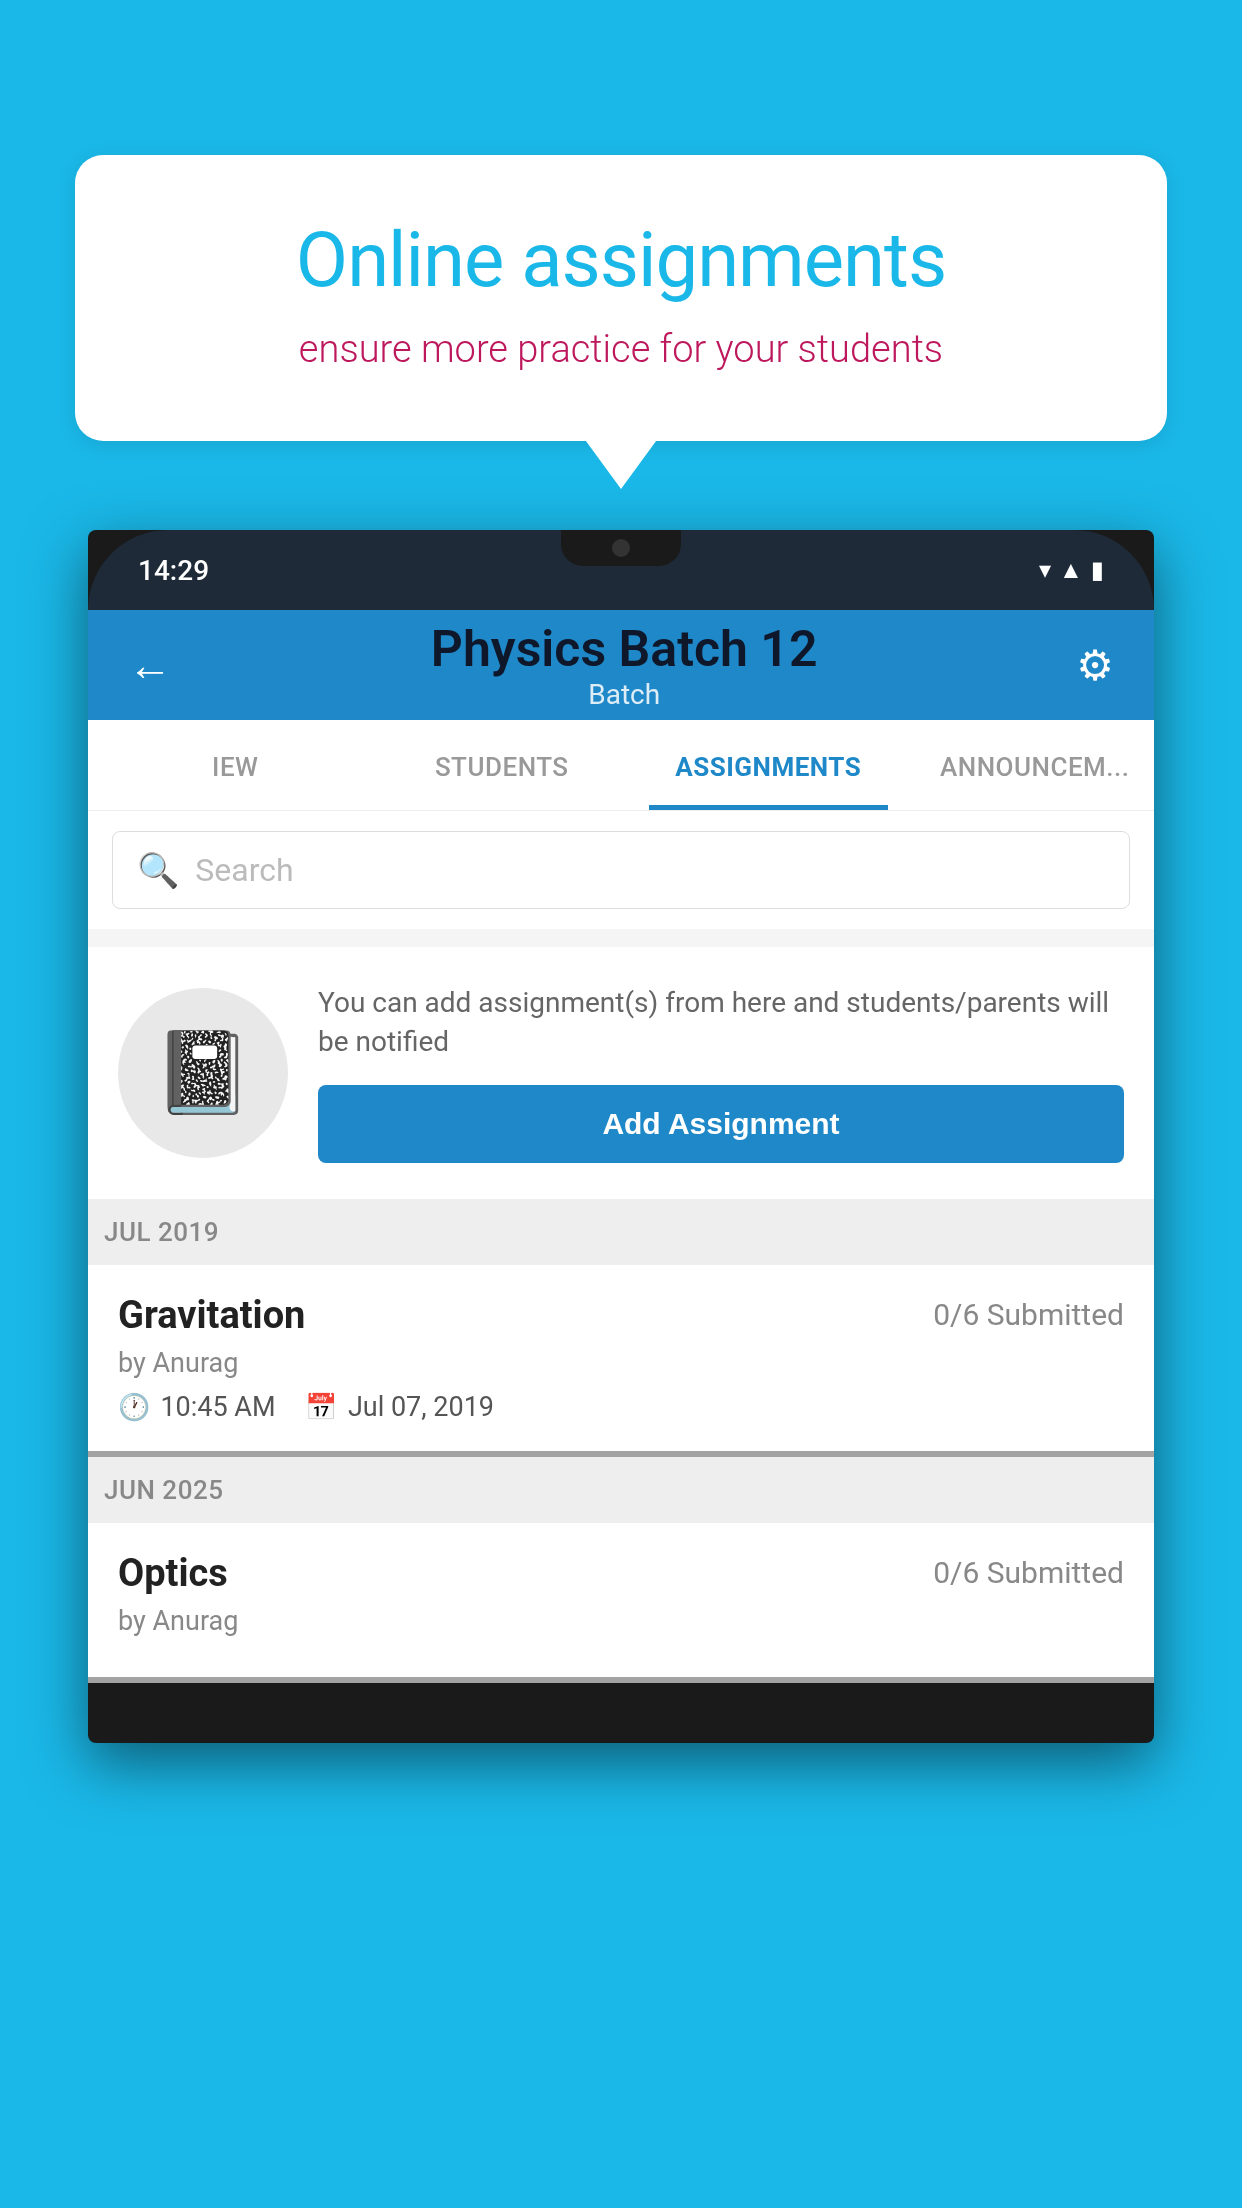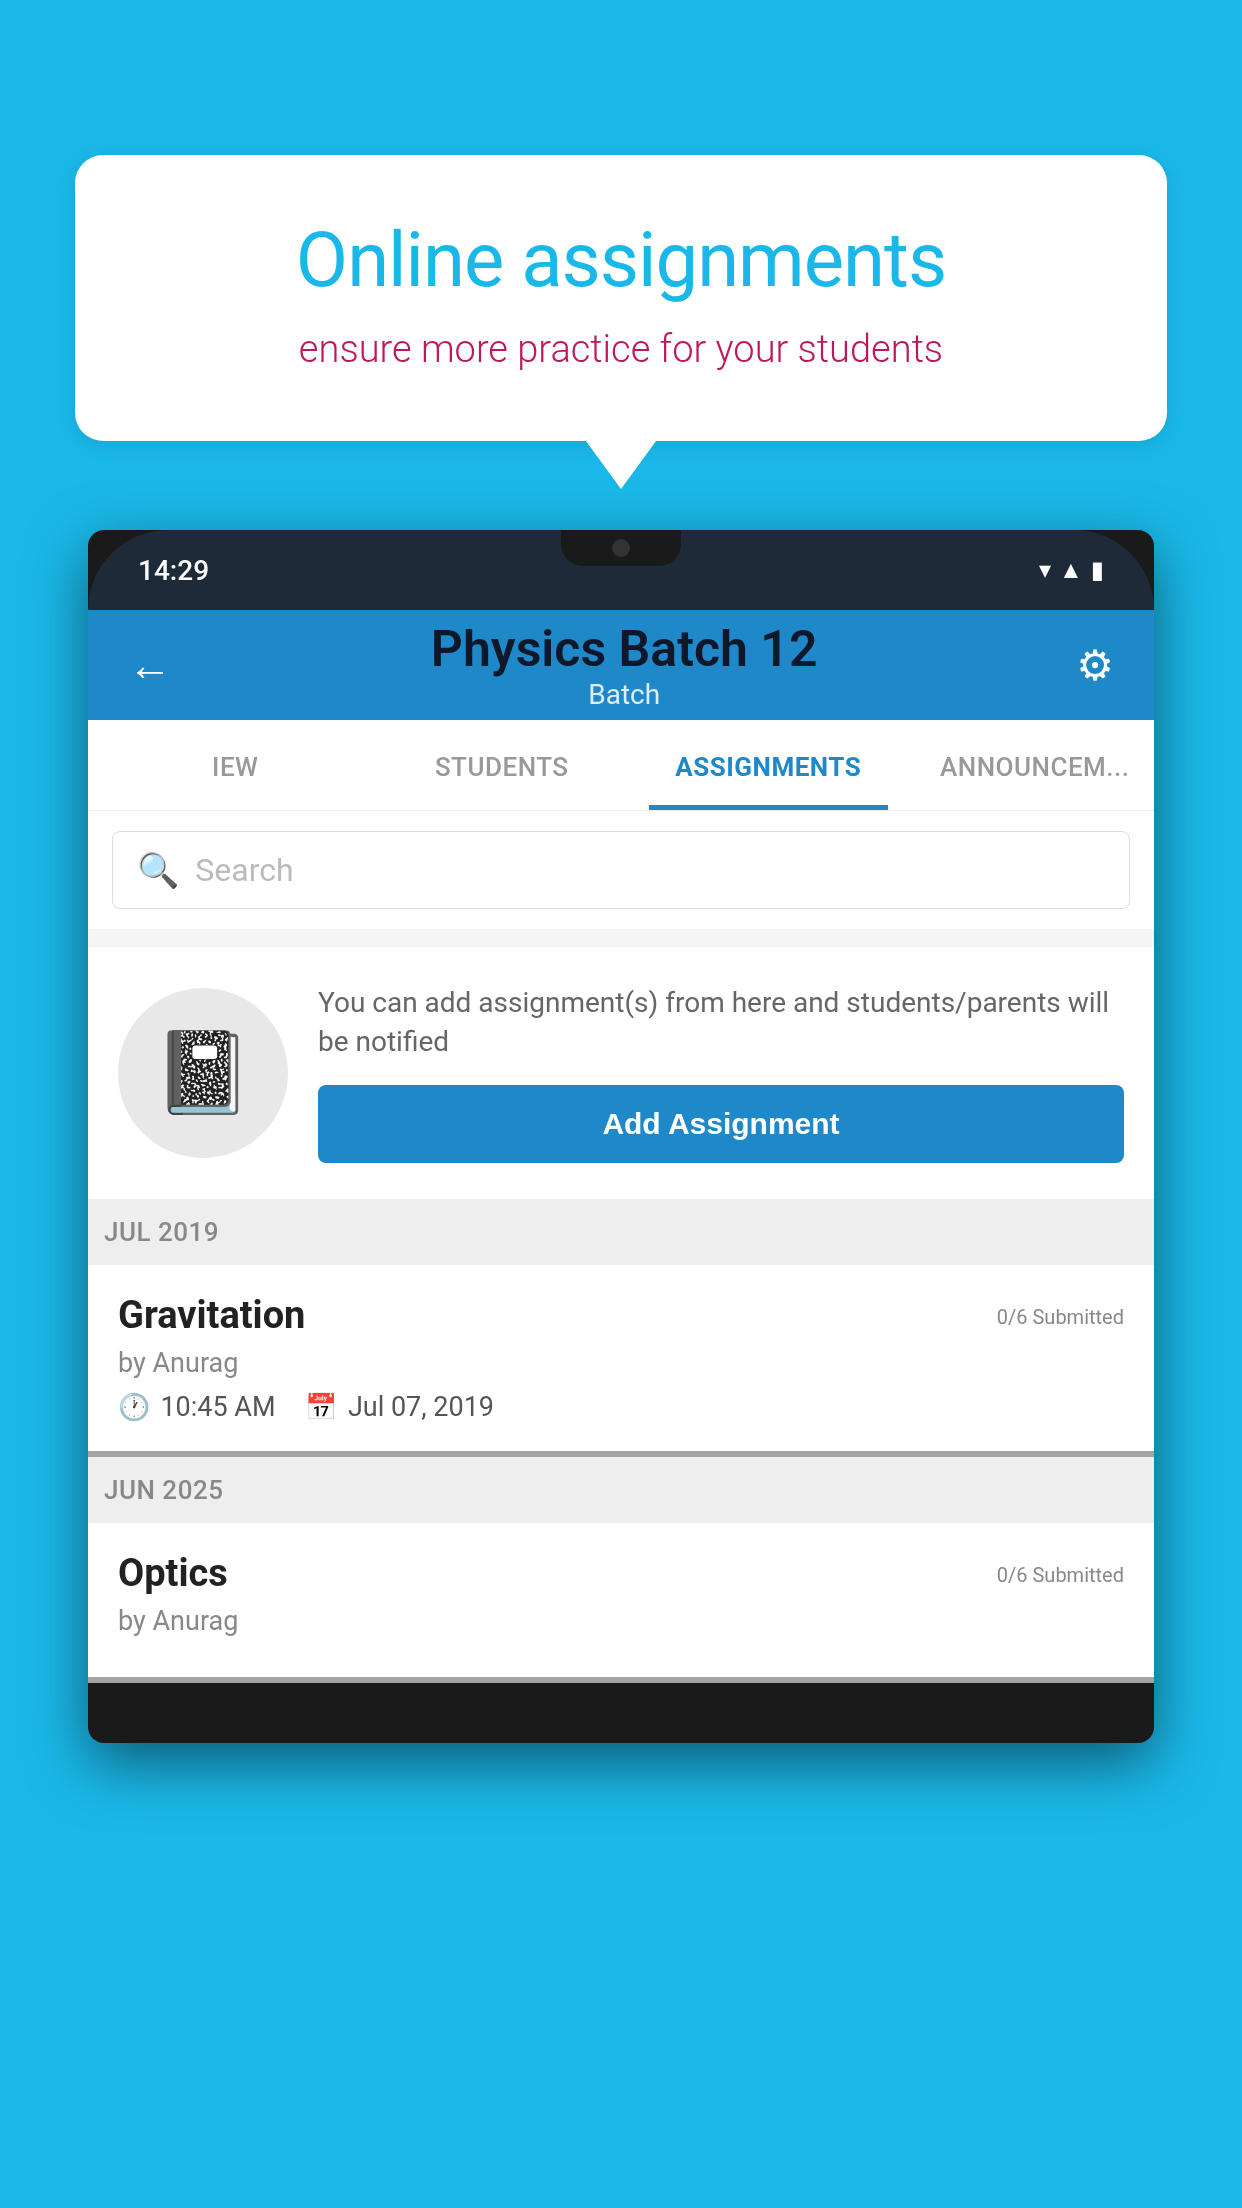--- a/index.html
+++ b/index.html
@@ -61,21 +61,21 @@
     
     .phone-wrapper {
       position: absolute;
       top: 530px;
       left: 88px;
       right: 88px;
     }
 
     .phone {
       background: #1a1a1a;
-      border-radius: 16px;
+      border-radius: 8px;
       padding: 0;
       box-shadow: 0 20px 60px rgba(0,0,0,0.5);
       overflow: hidden;
       position: relative;
     }
 
     
     .phone-top {
       background: #1e2a38;
       height: 80px;
@@ -301,23 +301,23 @@
       margin-bottom: 10px;
     }
 
     .assignment-title {
       font-size: 38px;
       font-weight: 700;
       color: #222;
     }
 
     .assignment-submitted {
-      font-size: 20px;
+      font-size: 30px;
       color: #888;
-      margin-top: 12px;
+      margin-top: 4px;
     }
 
     .assignment-by {
       font-size: 27px;
       color: #888;
       margin-bottom: 12px;
     }
 
     .assignment-meta {
       display: flex;

